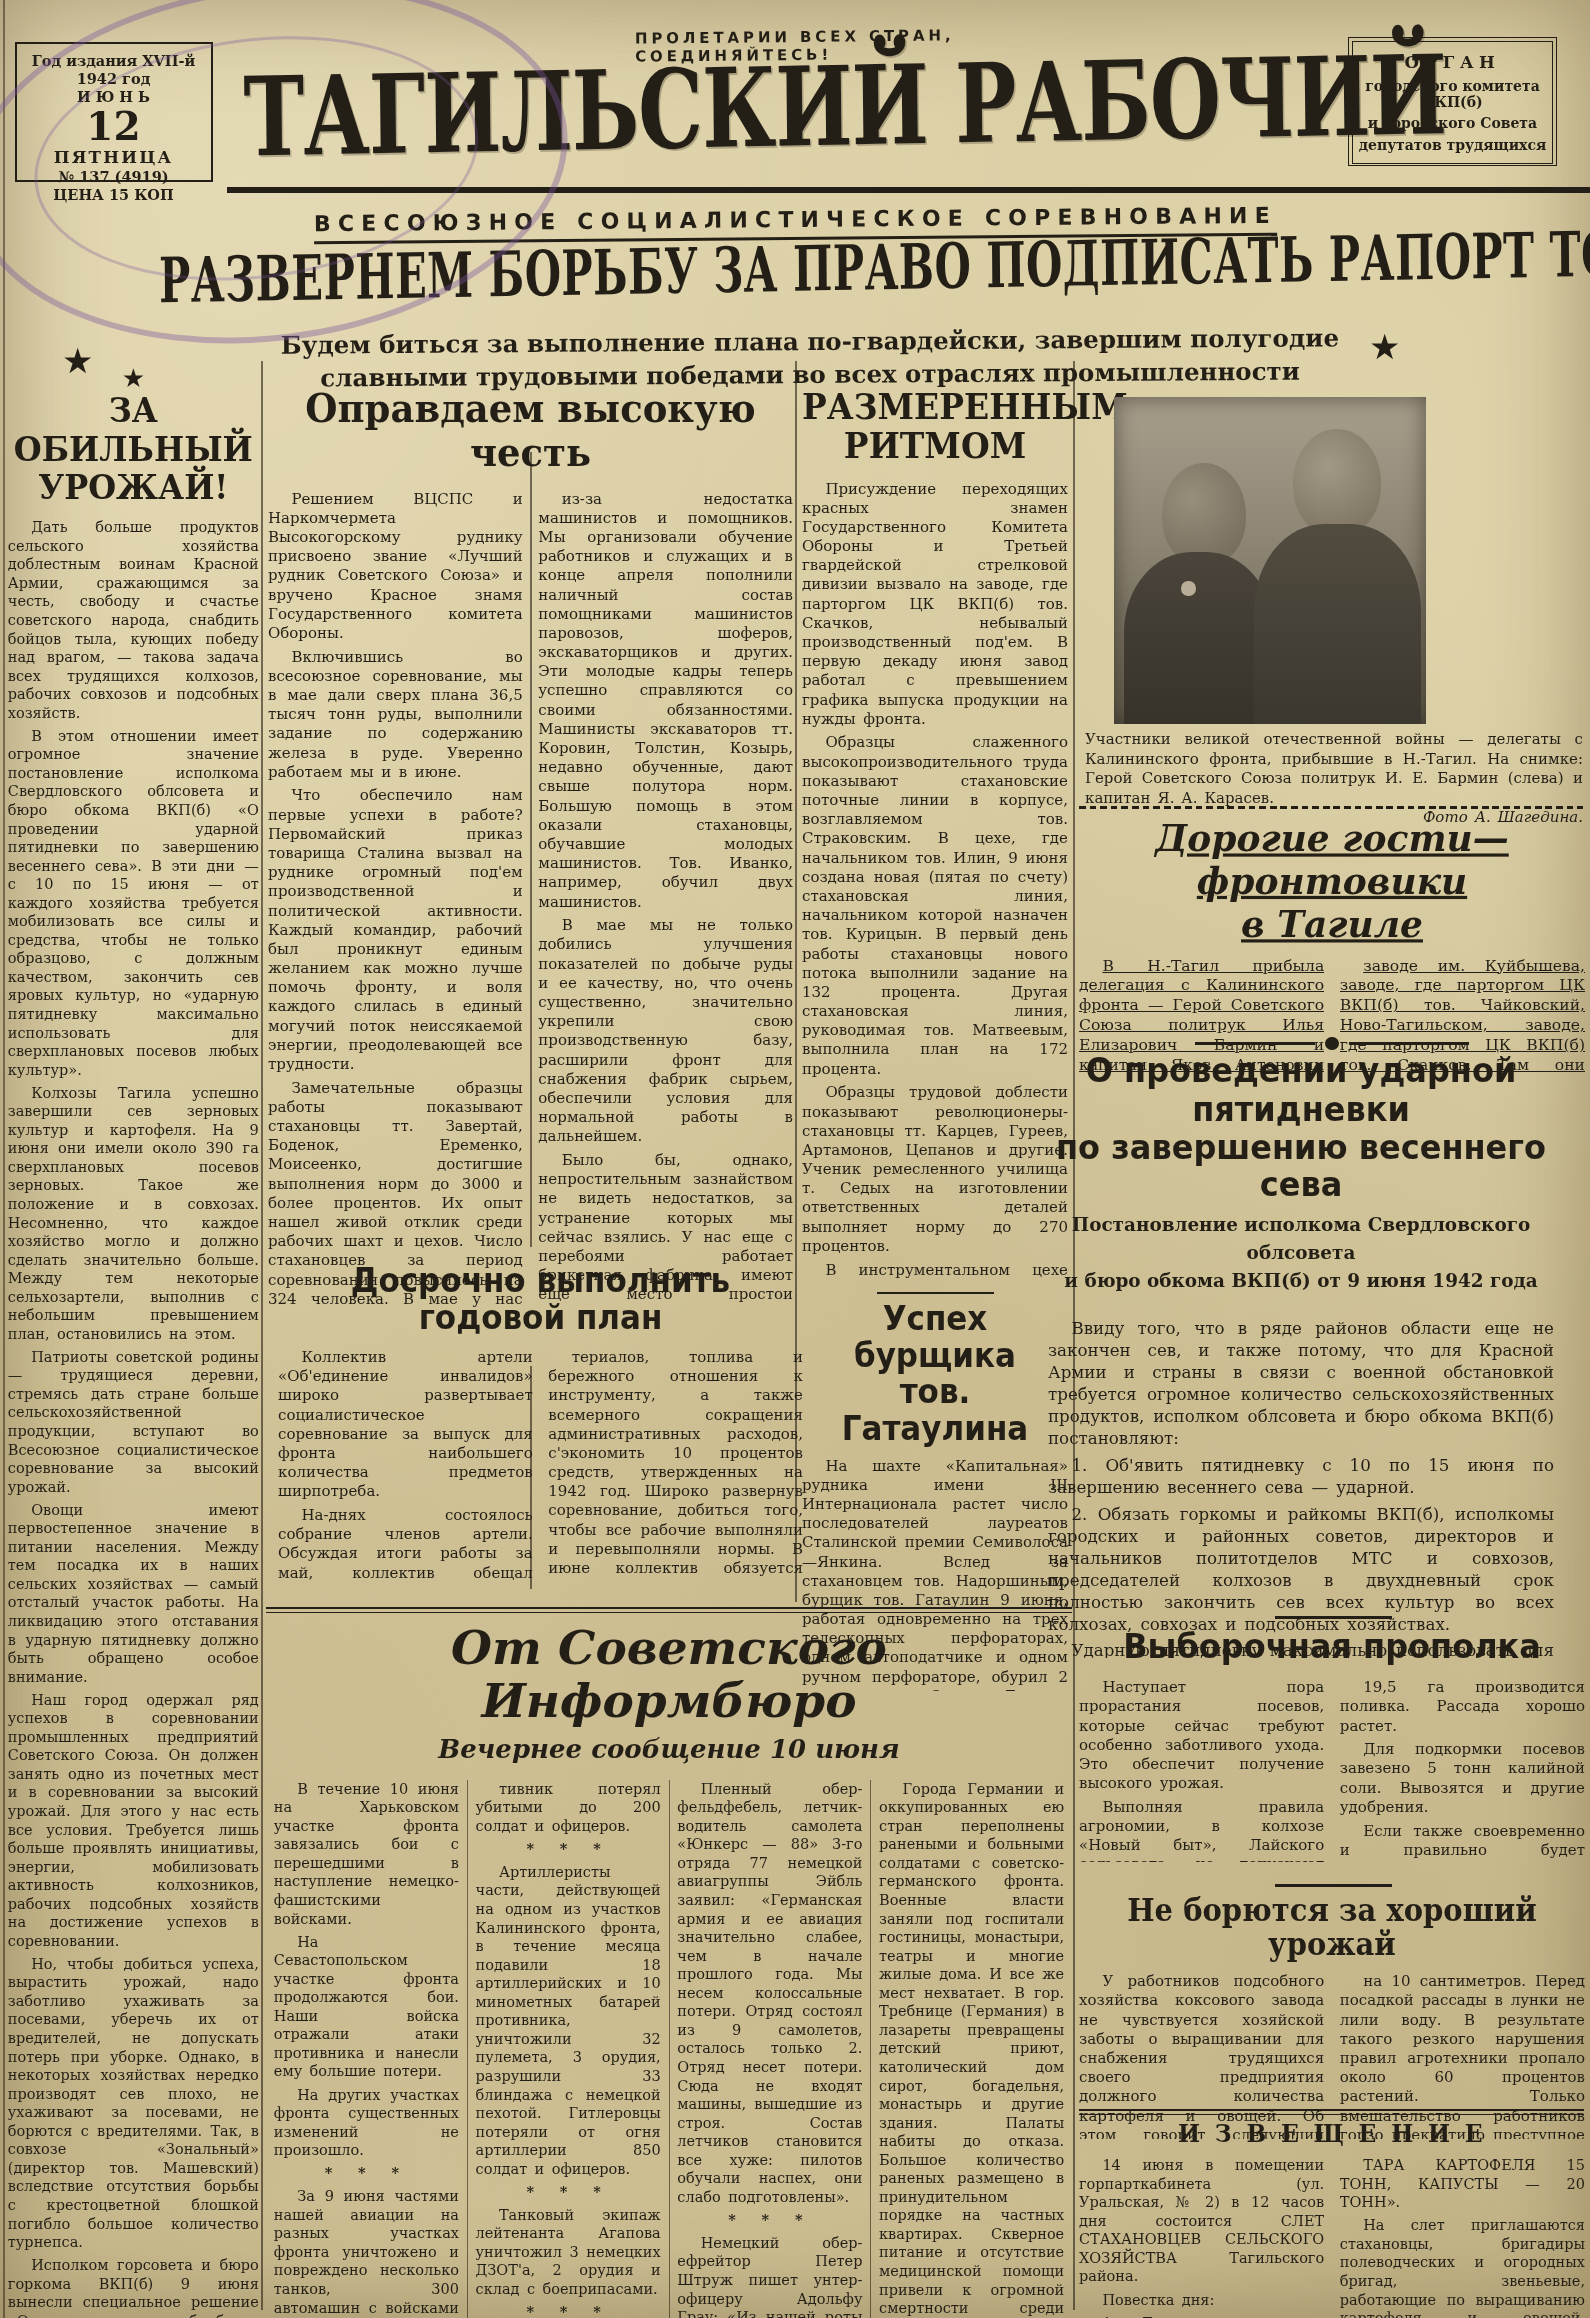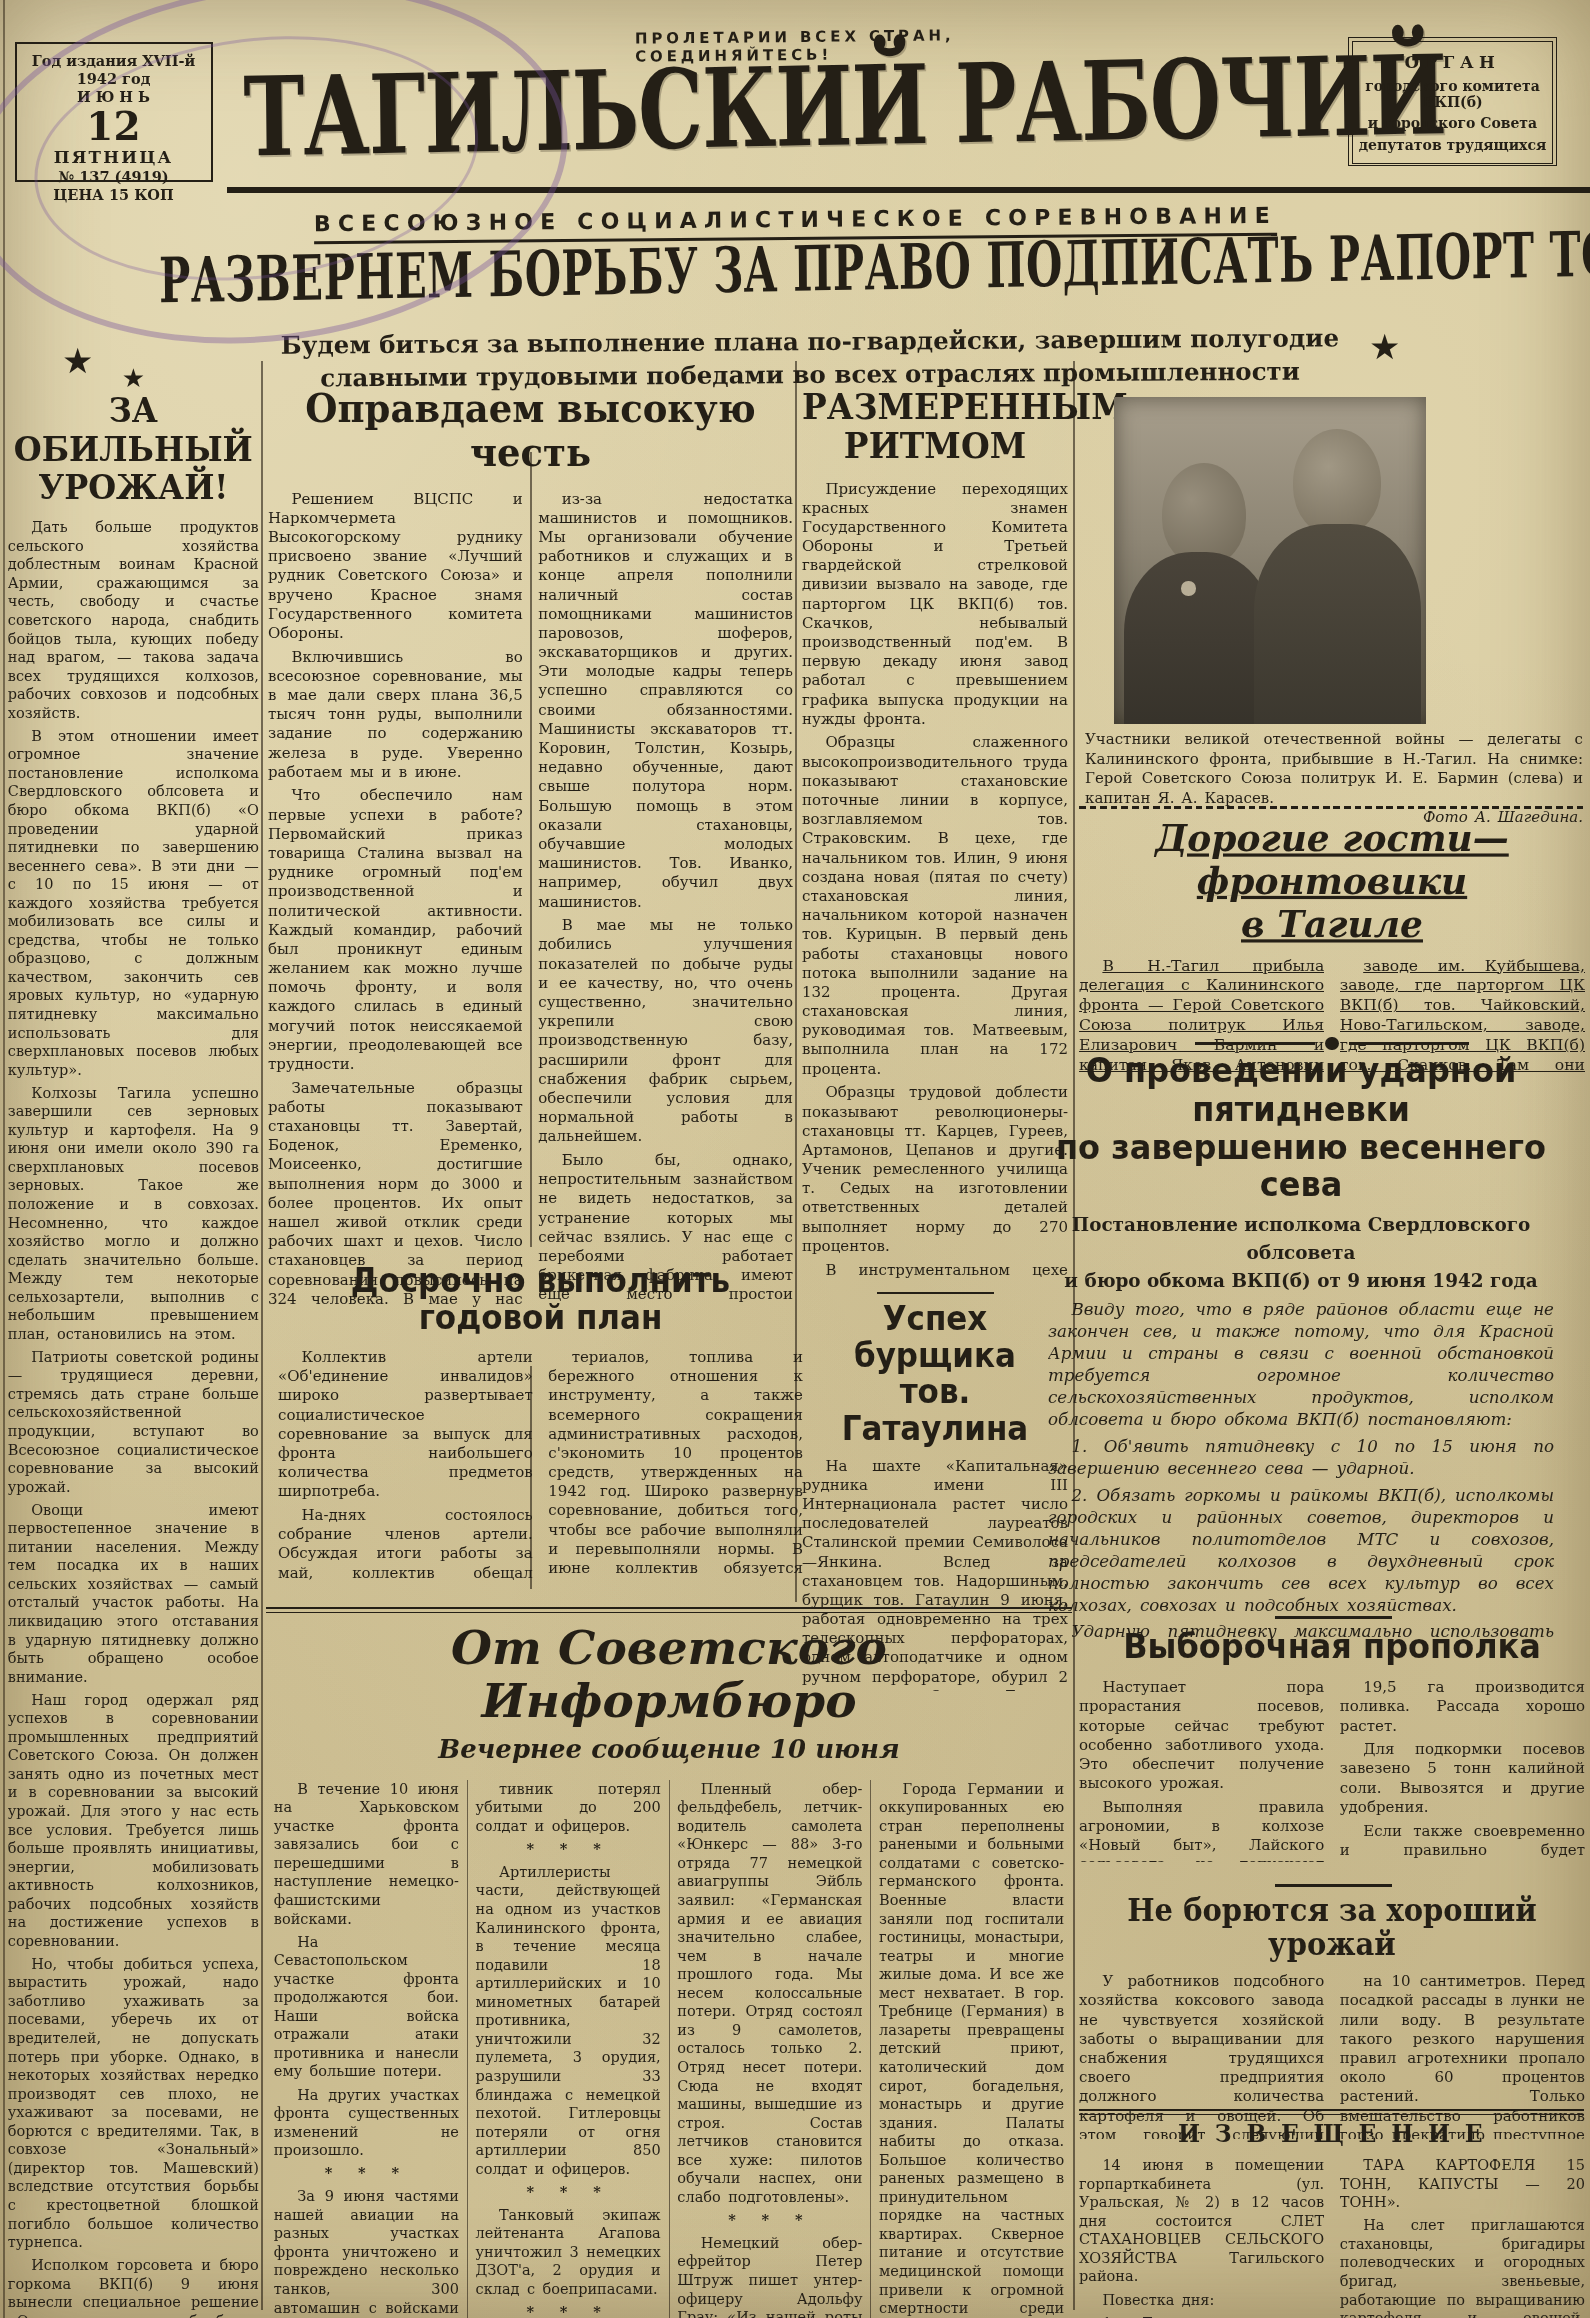--- a/index.html
+++ b/index.html
@@ -221,21 +221,21 @@
     <div class="ln"></div>
       <div class="dot"></div>
       <div class="ln"></div>
   </div>
 
   <div class="art" style="left:1048px;top:1057px;width:506px;">
     <div class="art-h sans" style="font-size:32px;">О проведении ударной пятидневки
 по завершению весеннего сева</div>
     <div class="art-h" style="font-size:18.4px;margin-top:11px;line-height:1.5;transform:none;">Постановление исполкома Свердловского облсовета
 и бюро обкома ВКП(б) от 9 июня 1942 года</div>
-    <div class="body fs30" style="height:341px;margin-top:4px;font-style:italic;">
+    <div class="body fs30" style="height:341px;margin-top:23px;">
         <p>Ввиду того, что в ряде районов области еще не закончен сев, и также потому, что для Красной Армии и страны в связи с военной обстановкой требуется огромное количество сельскохозяйственных продуктов, исполком облсовета и бюро обкома ВКП(б) постановляют:</p>
         <p>1. Об'явить пятидневку с 10 по 15 июня по завершению весеннего сева — ударной.</p>
         <p>2. Обязать горкомы и райкомы ВКП(б), исполкомы городских и районных советов, директоров и начальников политотделов МТС и совхозов, председателей колхозов в двухдневный срок полностью закончить сев всех культур во всех колхозах, совхозах и подсобных хозяйствах.</p>
         <p>Ударную пятидневку максимально использовать для сверхплановых посевов любых культур: овса, гречихи, гороха, картофеля, капусты, корнеплодов и других.</p>
       </div>
   </div>
   <div class="hr-short" style="left:1275px;top:1616px;width:117px;"></div>
 
   <div class="art" style="left:1079px;top:1629px;width:506px;">
     <div class="art-h sans" style="font-size:32px;margin-bottom:13.4px;">Выборочная прополка</div>

